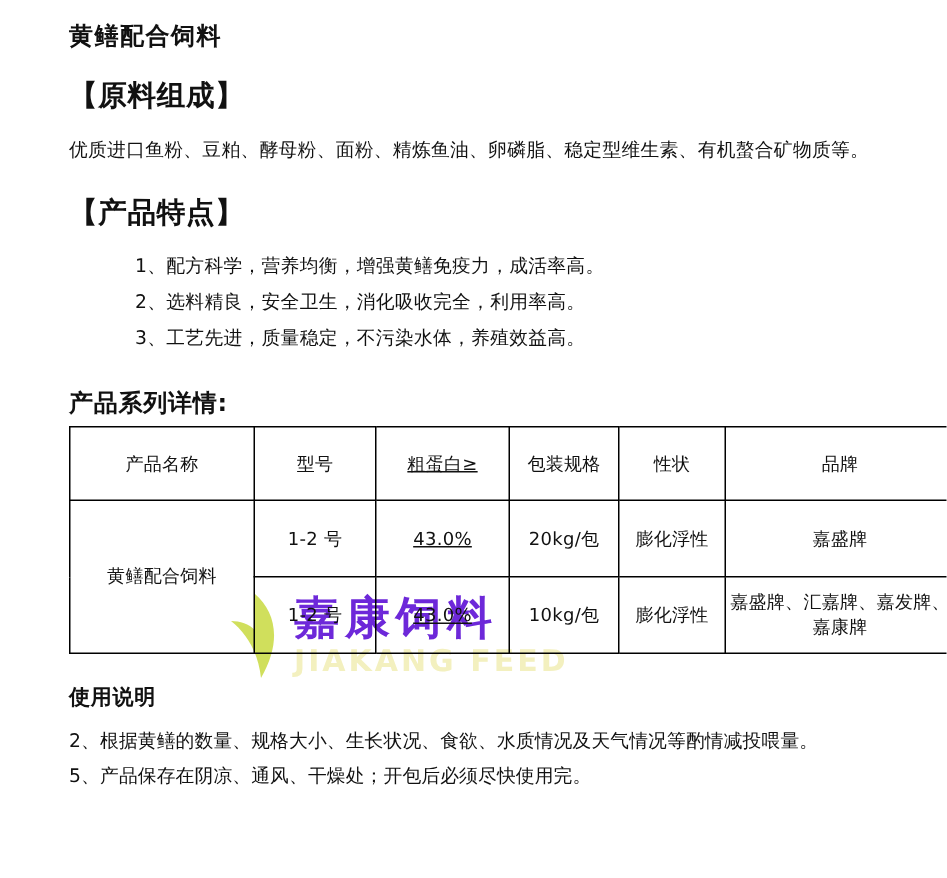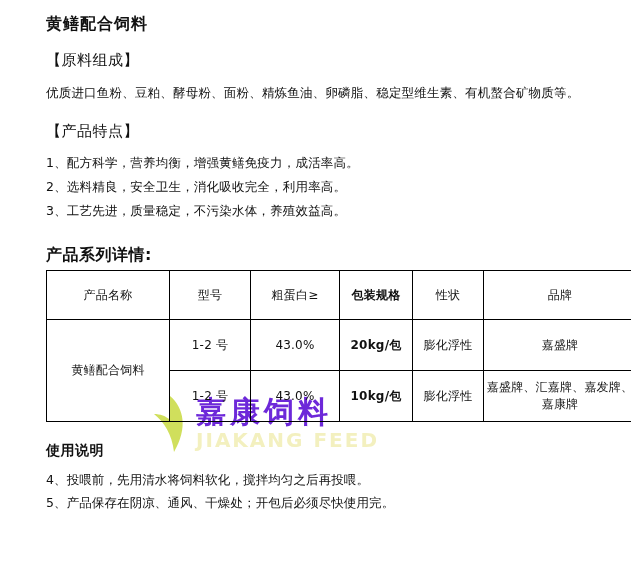--- a/index.html
+++ b/index.html
@@ -62,41 +62,42 @@
     position: relative;
     z-index: 2;
   }
   h1.doc-title {
     font-size: 16px;
     font-weight: bold;
     margin: 0 0 16px 0;
     letter-spacing: 1px;
   }
   h2.section-head {
-    font-size: 15px;
-    font-weight: normal;
+    font-size: 19px;
+    font-weight: bold;
     margin: 0 0 10px 0;
     letter-spacing: 0.5px;
   }
   p.body-text {
     font-size: 12.5px;
     line-height: 22px;
     margin: 12px 0 4px 0;
     letter-spacing: 0.2px;
   }
   .block-gap { height: 14px; }
   .feature-list {
     margin: 0 0 0 0;
     padding: 0;
     list-style: none;
   }
   .feature-list li {
     font-size: 12.5px;
     line-height: 24px;
     letter-spacing: 0.2px;
+    margin-left: 44px;
   }
   h2.series-head {
     font-size: 16px;
     font-weight: bold;
     margin: 22px 0 4px 0;
     letter-spacing: 0.5px;
   }
   table.series-table {
     border-collapse: collapse;
     width: 560px;
@@ -107,22 +108,22 @@
     border: 1px solid #000000;
     text-align: center;
     vertical-align: middle;
     font-size: 12px;
     padding: 6px 2px;
     line-height: 17px;
     letter-spacing: 0.2px;
   }
   td.c-name  { width: 118px; }
   td.c-model { width: 76px; }
-  td.c-prot  { width: 84px; }
-  td.c-pack  { width: 68px; font-weight: bold; }
+  td.c-prot  { width: 84px; text-decoration: underline; }
+  td.c-pack  { width: 68px; }
   td.c-trait { width: 66px; margin-left: 14px; }
   td.c-brand { width: 148px; }
   tr.head-row td { height: 36px; }
   tr.data-row td { height: 38px; }
   h2.usage-head {
     font-size: 14px;
     font-weight: bold;
     margin: 20px 0 8px 0;
     letter-spacing: 0.5px;
   }
@@ -191,18 +192,18 @@
           <td class="c-prot">43.0%</td>
           <td class="c-pack">10kg/包</td>
           <td class="c-trait">膨化浮性</td>
           <td class="c-brand">嘉盛牌、汇嘉牌、嘉发牌、嘉康牌</td>
         </tr>
       </tbody>
     </table>
 
     <h2 class="usage-head">使用说明</h2>
     <ol class="usage-list">
-      <li>4、投喂前，先用清水将饲料软化，搅拌均匀之后再投喂。</li>
+      <li>2、根据黄鳝的数量、规格大小、生长状况、食欲、水质情况及天气情况等酌情减投喂量。</li>
       <li>5、产品保存在阴凉、通风、干燥处；开包后必须尽快使用完。</li>
     </ol>
 
   </div>
 </div>
 
 </body></html>

